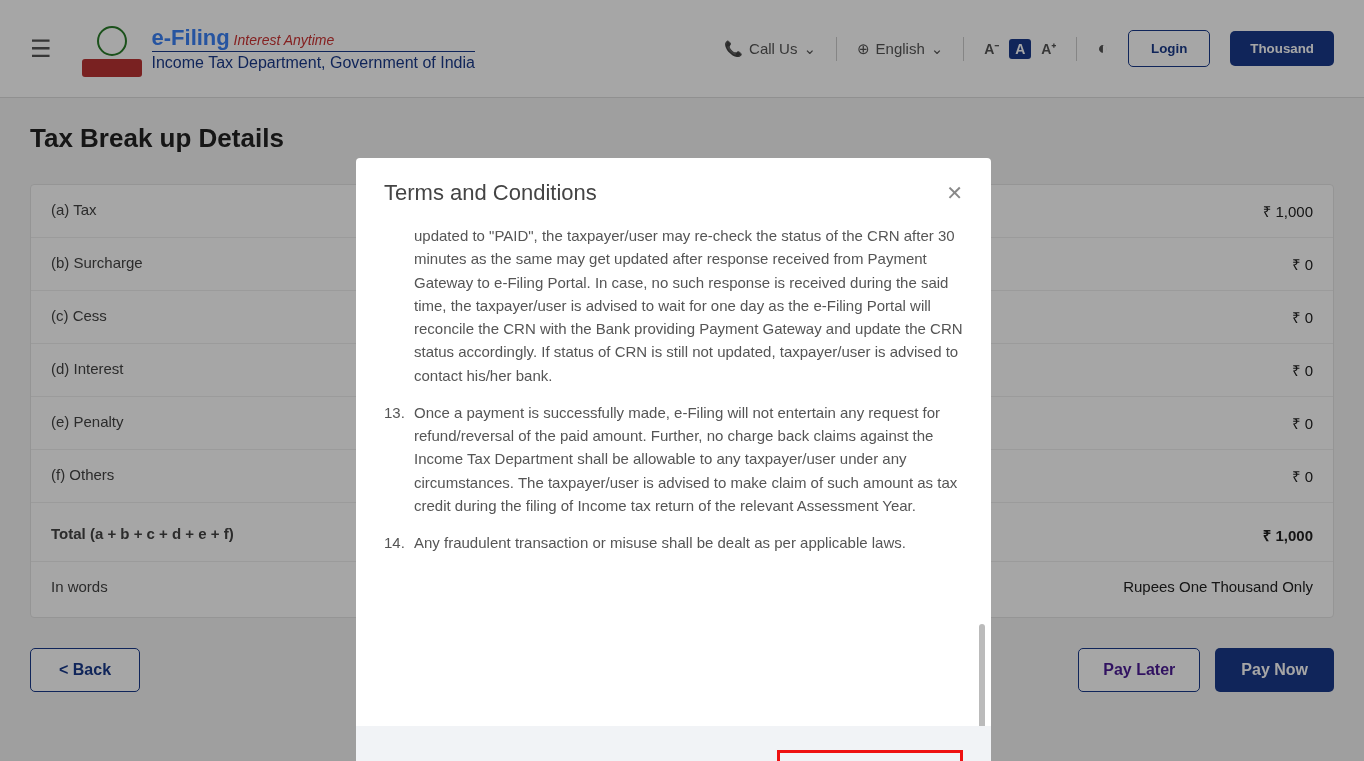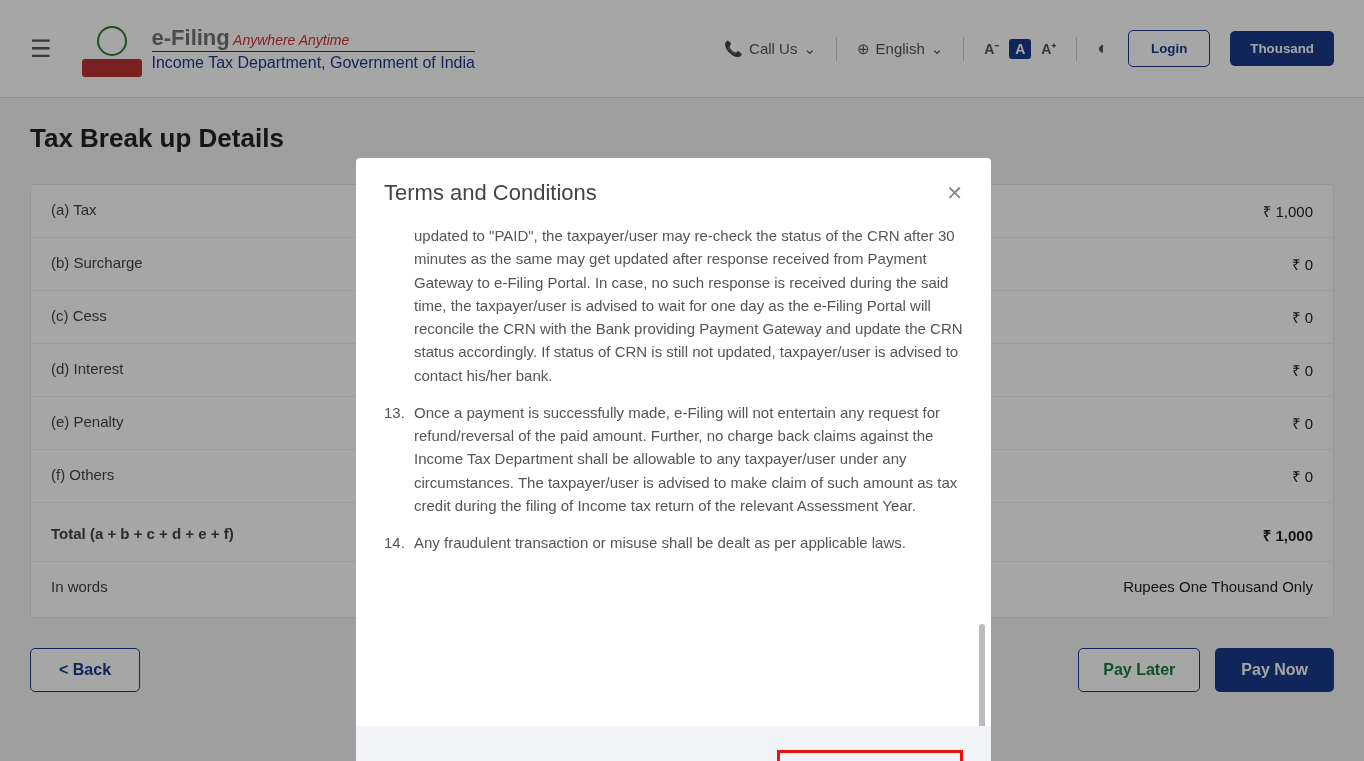--- a/index.html
+++ b/index.html
@@ -13,21 +13,21 @@
     align-items: center;
     height: 98px;
   }
   .hamburger { font-size: 24px; color: #555; margin-right: 30px; cursor: pointer; }
   .logo-area { display: flex; align-items: center; }
   .emblem { width: 60px; height: 50px; position: relative; margin-right: 10px; }
   .emblem-circle { width: 30px; height: 30px; border: 2px solid #2a7d2a; border-radius: 50%; margin: 0 auto; position: relative; top: 2px; }
   .emblem-ribbon { width: 60px; height: 18px; background: #b33; border-radius: 3px; margin-top: 5px; }
   .logo-text { display: flex; flex-direction: column; }
   .logo-title { font-size: 22px; font-weight: bold; }
-  .logo-title .blue { color: #737373; }
+  .logo-title .blue { color: #3b82f6; }
   .logo-title .red { color: #c33; font-size: 14px; font-weight: normal; font-style: italic; }
   .logo-sub { color: #1a3a8a; font-size: 16px; border-top: 1px solid #1a3a8a; padding-top: 2px; }
   
   .header-right { margin-left: auto; display: flex; align-items: center; gap: 20px; color: #555; font-size: 15px; }
   .header-item { display: flex; align-items: center; gap: 6px; cursor: pointer; }
   .divider-v { width: 1px; height: 24px; background: #ccc; }
   .font-group { display: flex; align-items: center; gap: 10px; }
   .font-btn { font-size: 14px; font-weight: bold; color: #555; }
   .font-btn.active { background: #1a3a8a; color: #fff; padding: 2px 6px; border-radius: 3px; }
   .btn-login { border: 1px solid #1a3a8a; color: #1a3a8a; padding: 10px 22px; border-radius: 5px; font-weight: bold; background: #fff; cursor: pointer; text-align: right; }
@@ -40,21 +40,21 @@
   .row:last-child { border-bottom: none; }
   .row.total { padding-top: 22px; }
   .row .label { color: #444; }
   .row .value { color: #222; font-weight: 500; }
   .row.total .label, .row.total .value { font-weight: bold; }
   .row.words { padding-bottom: 22px; }
   
   .footer-btns { display: flex; justify-content: space-between; margin-top: 30px; }
   .btn-back { border: 1px solid #1a3a8a; color: #1a3a8a; padding: 12px 28px; border-radius: 5px; background: #fff; font-weight: bold; cursor: pointer; font-size: 16px; }
   .footer-right { display: flex; gap: 15px; }
-  .btn-paylater { border: 1px solid #1a3a8a; color: #15803d; padding: 12px 24px; border-radius: 5px; background: #fff; font-weight: bold; cursor: pointer; font-size: 16px; }
+  .btn-paylater { border: 1px solid #1a3a8a; color: #4c1d95; padding: 12px 24px; border-radius: 5px; background: #fff; font-weight: bold; cursor: pointer; font-size: 16px; }
   .btn-paynow { background: #1a3a8a; color: #fff; padding: 12px 26px; border-radius: 5px; border: none; font-weight: bold; cursor: pointer; font-size: 16px; }
   
   .overlay { position: absolute; inset: 0; background: rgba(0,0,0,0.35); z-index: 10; }
   .modal { position: absolute; left: 356px; top: 158px; width: 635px; background: #fff; border-radius: 4px; z-index: 20; display: flex; flex-direction: column; height: 688px; }
   .modal-header { padding: 22px 28px 18px; display: flex; justify-content: space-between; align-items: center; }
   .modal-title { font-size: 22px; color: #444; font-weight: 500; }
   .modal-close { font-size: 20px; color: #888; cursor: pointer; }
   .modal-body { padding: 0 28px 20px 28px; overflow: hidden; flex: 1; position: relative; font-size: 15px; color: #555; line-height: 1.55; }
   .modal-body ol { list-style: none; padding-left: 30px; }
   .modal-body li { margin-bottom: 14px; position: relative; }
@@ -76,21 +76,21 @@
 
 <div class="header">
   <div class="hamburger">☰</div>
   <div class="logo-area">
     <div class="emblem">
       <div class="emblem-circle"></div>
       <div class="emblem-ribbon"></div>
     </div>
     <div class="logo-text">
       <div class="logo-title">
-        <span class="blue">e-Filing</span><span class="red"> Anywhere Anytime</span>
+        <span class="blue">e-Filing</span><span class="red"> Interest Anytime</span>
       </div>
       <div class="logo-sub">Income Tax Department, Government of India</div>
     </div>
   </div>
   <div class="header-right">
     <div class="header-item">
       <span>📞</span>
       <span>Call Us</span>
       <span>⌄</span>
     </div>

